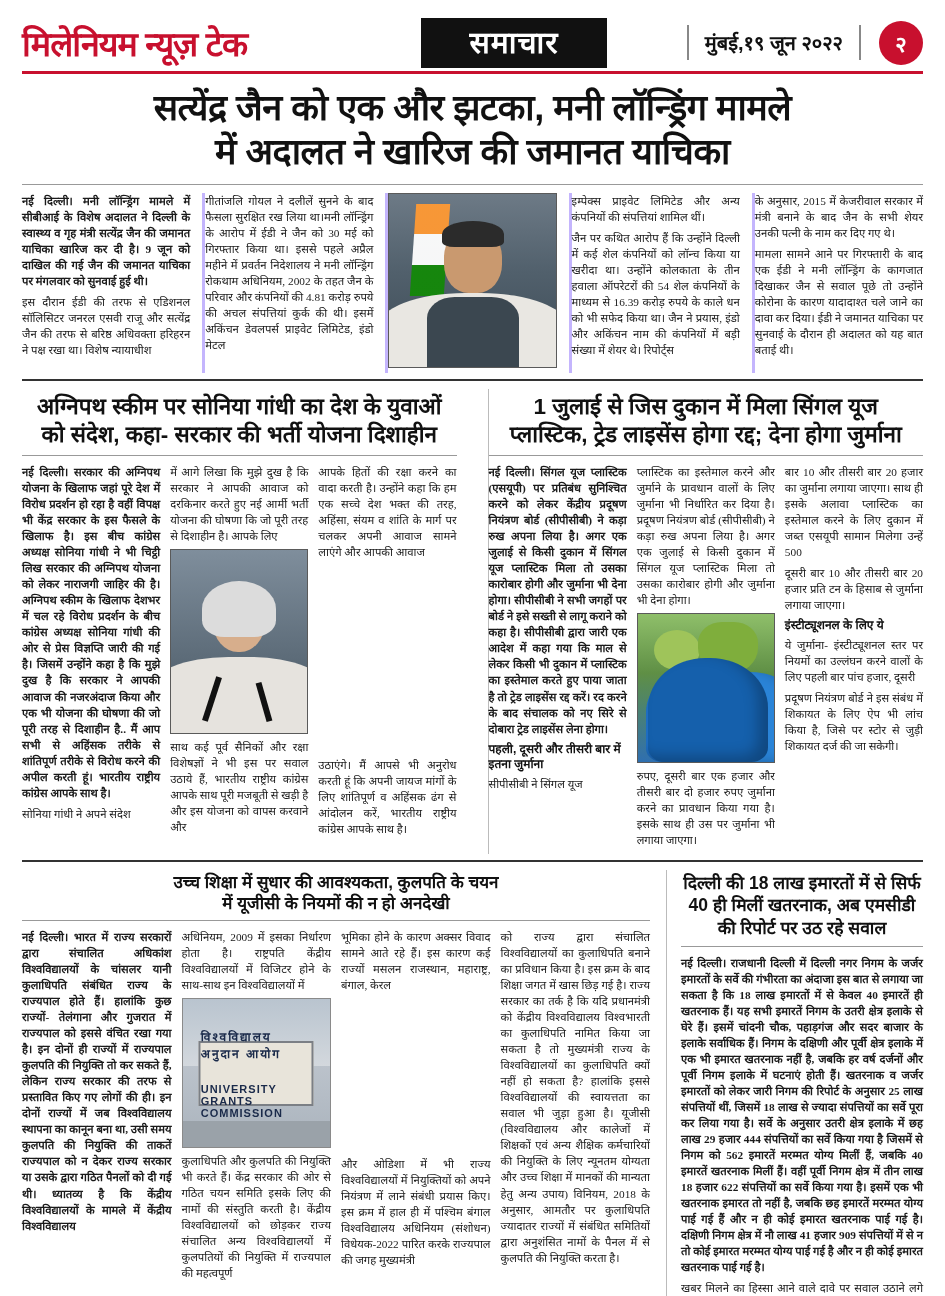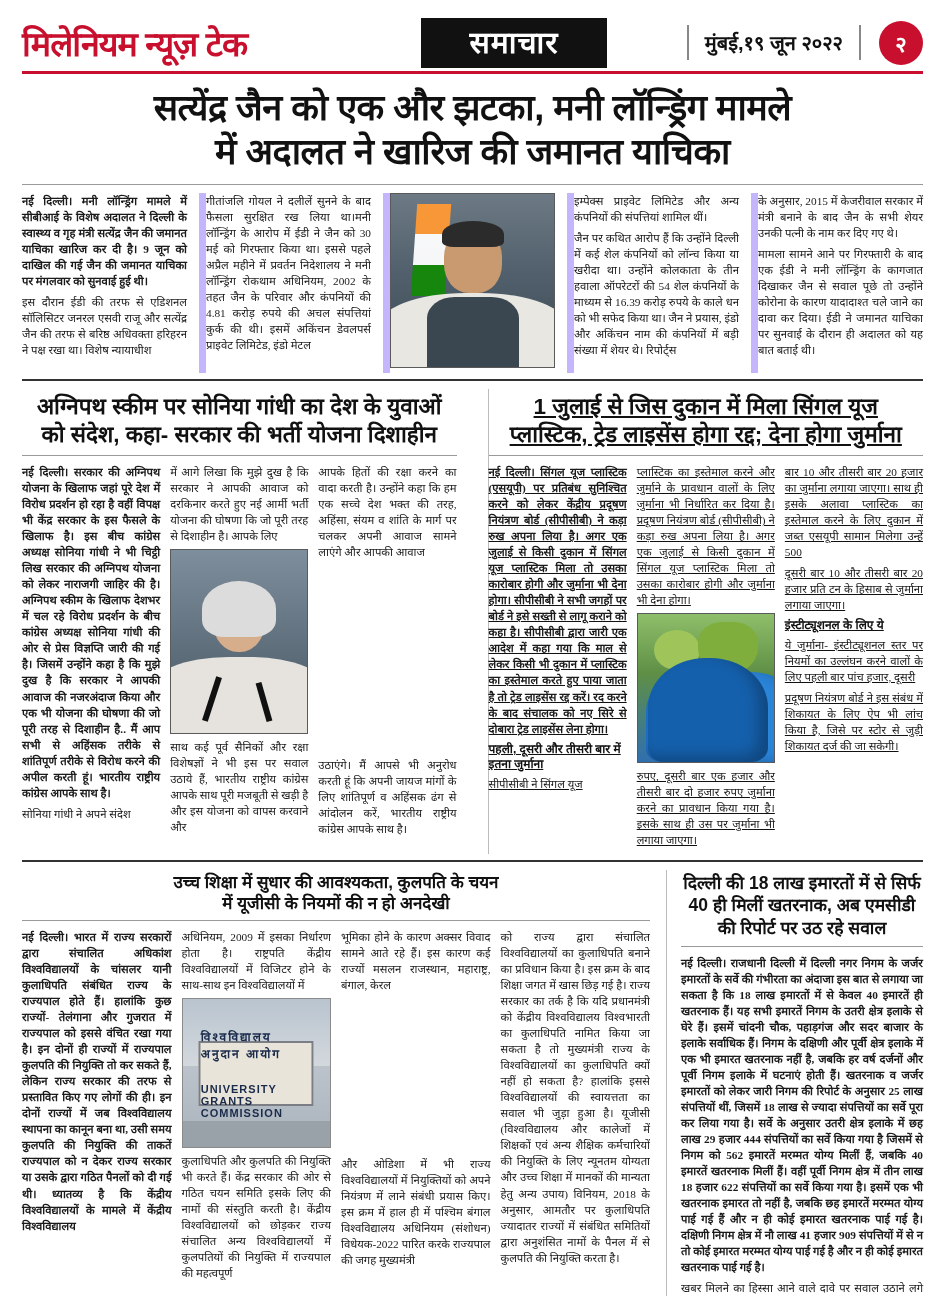--- a/index.html
+++ b/index.html
@@ -89,21 +89,21 @@
     font-weight: bold;
     font-size: 36px;
     line-height: 1.22;
     color: #111;
     margin: 12px 6px 10px 6px;
     letter-spacing: -0.5px;
   }
   .rule-thin { border-top: 1px solid #999; margin: 4px 0 8px 0; }
   .rule-thick { border-top: 2px solid #333; margin: 6px 0 8px 0; }
   .col { flex: 1; }
-  .col.divided { border-left: 7px solid #c4b5fd; }
+  .col.divided { border-left: 3px solid #c4b5fd; }
 
   p.body {
     font-family: "Liberation Serif", serif;
     font-size: 11.3px;
     line-height: 1.42;
     text-align: justify;
     margin: 0 0 5px 0;
     color: #1a1a1a;
     hyphens: auto;
   }
@@ -162,21 +162,21 @@
     text-align: center;
     font-family: "Liberation Sans", sans-serif;
     font-weight: bold;
     font-size: 22.5px;
     line-height: 1.25;
     margin: 4px 0 6px 0;
     color: #111;
   }
   .band { display: flex; gap: 31px; margin-top: 6px; }
   .band .half { flex: 1; }
-  .band .half.right { border-left: 1px solid #bbb; padding-left: 0; text-decoration: underline; }
+  .band .half.right { border-left: 1px solid #bbb; padding-left: 0; }
   .subcols { display: flex; gap: 10px; }
   .subcols .col { flex: 1; }
 
   .photo-sonia {
     width: 100%;
     height: 185px;
     background: linear-gradient(180deg,#7f8e9c 0%,#5c6b78 60%,#39434c 100%);
     position: relative; overflow: hidden; margin: 4px 0 5px 0;
     border: 1px solid #5a5a5a;
   }

